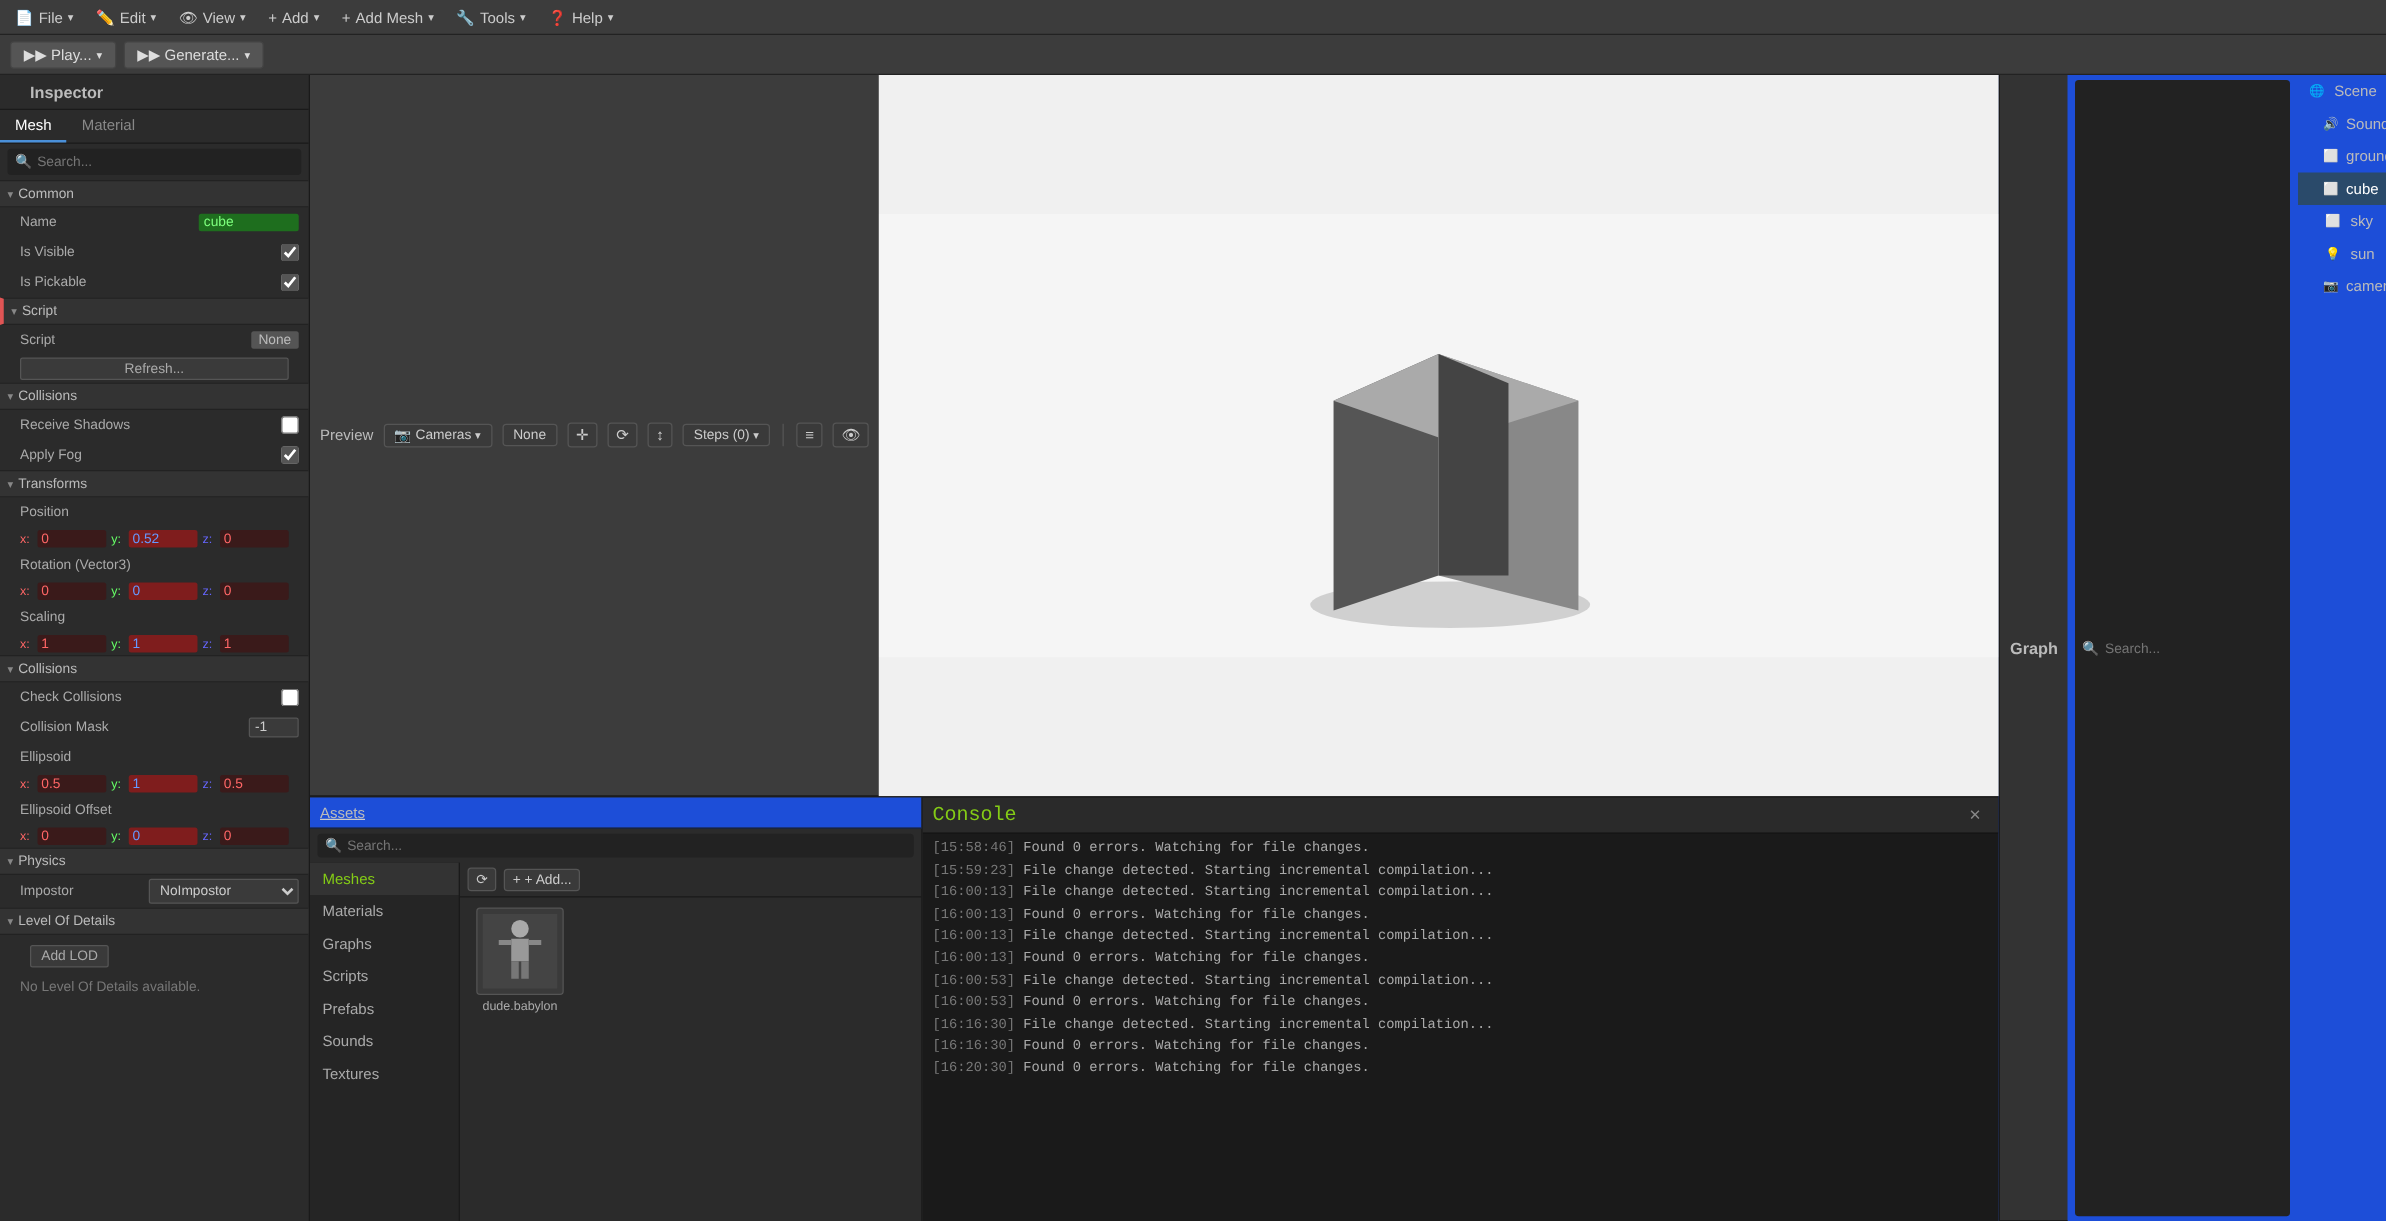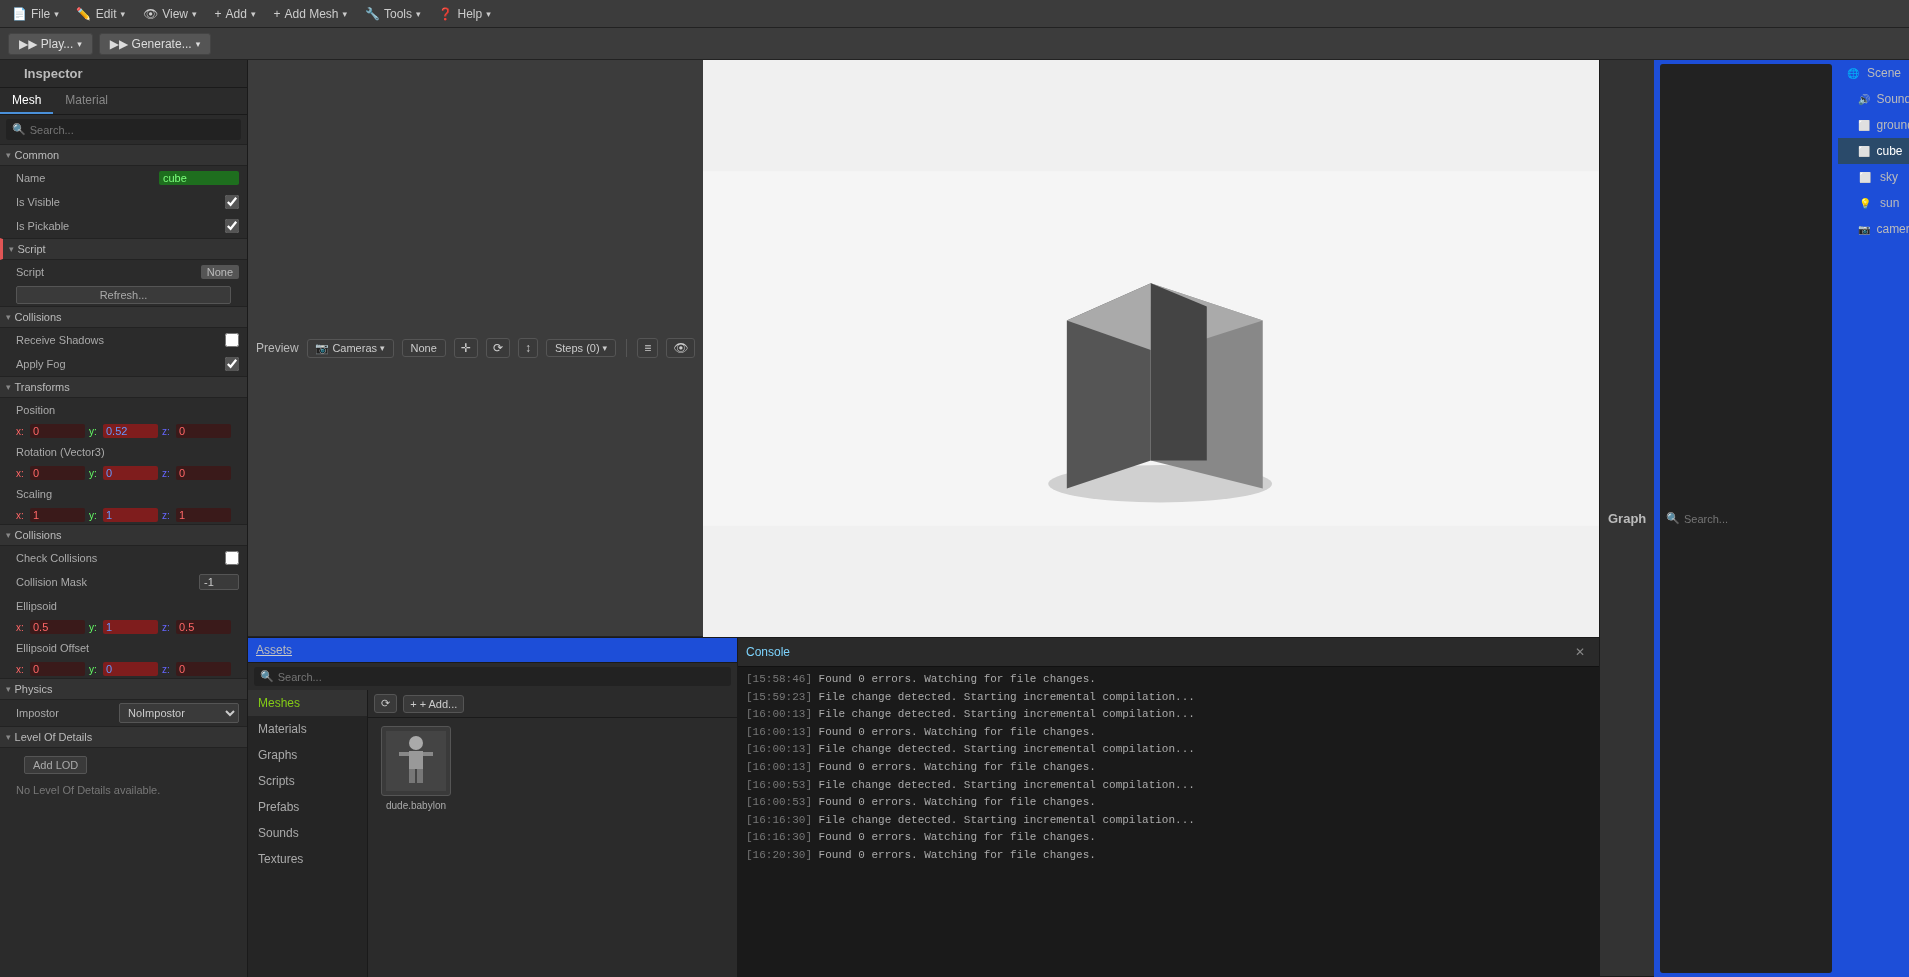--- a/index.html
+++ b/index.html
@@ -393,21 +393,21 @@
       overflow: hidden;
     }
     .console-header {
       display: flex;
       align-items: center;
       padding: 5px 8px;
       background: #2a2a2a;
       border-bottom: 1px solid #111;
       justify-content: space-between;
     }
-    .console-title { color: #7dd3fc; font-size: 12px; }
+    .console-title { color: #84cc16; font-size: 16px; font-family: Liberation Mono, monospace; }
     .console-content {
       flex: 1;
       overflow-y: auto;
       padding: 4px 8px;
       font-family: 'Courier New', monospace;
       font-size: 11px;
     }
     .console-content::-webkit-scrollbar { width: 6px; }
     .console-content::-webkit-scrollbar-track { background: #1a1a1a; }
     .console-content::-webkit-scrollbar-thumb { background: #444; border-radius: 3px; }

